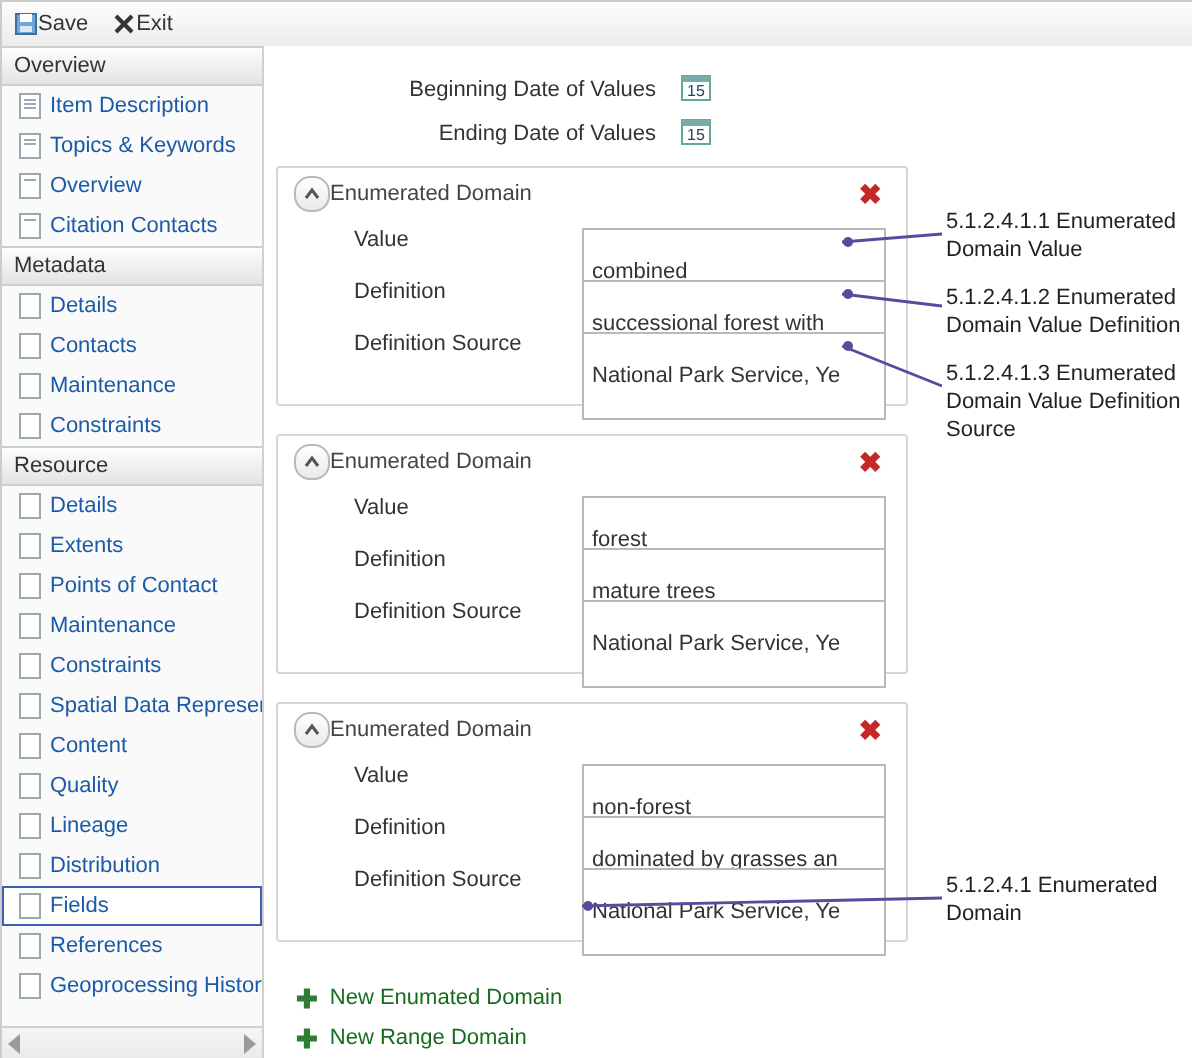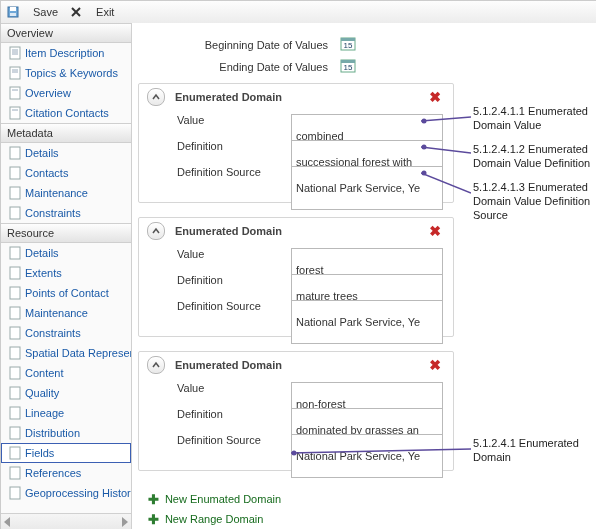--- a/index.html
+++ b/index.html
@@ -1,38 +1,38 @@
 <!DOCTYPE html>
 <html><head>
 <meta charset="utf-8">
 <style>
 html,body{margin:0;padding:0;font-family:"Segoe UI",Tahoma,Arial,sans-serif;font-size:11px;color:#222;background:#fff}
 .canvas{position:relative;width:596px;height:529px;border:1px solid #ccc;overflow:hidden}
 .toolbar{height:22px;background:linear-gradient(#fdfdfd,#ececec);border-bottom:1px solid #c9c9c9;padding:0 6px;display:flex;align-items:center;gap:12px}
-.tb-btn{display:flex;align-items:center;gap:14px;cursor:pointer;color:#333}
+.tb-btn{display:flex;align-items:center;gap:0;cursor:pointer;color:#333}
 .tb-btn svg{width:12px;height:12px}
 .body{position:absolute;top:22px;bottom:0;left:0;right:0;display:flex}
 .sidebar{width:130px;border-right:1px solid #d0d0d0;background:#fafafa;overflow:hidden}
 .sb-h{background:linear-gradient(#fdfdfd,#e3e3e3);border-top:1px solid #cfcfcf;border-bottom:1px solid #cfcfcf;padding:3px 6px;font-weight:normal;color:#333}
 .sb-i{padding:3px 6px 3px 8px;display:flex;align-items:center;gap:4px;color:#1a5aa8;cursor:pointer;white-space:nowrap;overflow:hidden}
 .sb-i.sel{outline:1px solid #3b5fb3;outline-offset:-1px;background:#fff}
 .pg-ico{width:12px;height:14px;flex:none}
 .pg-ico rect{fill:#fff;stroke:#9aa}
 .pg-ico line{stroke:#9ab}
 .main{flex:1;position:relative;background:#fff;overflow:hidden}
 .main-inner{position:absolute;top:0;left:6px;width:316px}
 .dates{padding:6px 0 10px 0}
 .drow{display:flex;align-items:flex-end;height:22px}
 .drow .lbl{width:190px;text-align:right;padding-right:12px;color:#333}
 .cal{width:16px;height:16px}
 .card{border:1px solid #d6d6d6;border-radius:2px;margin-bottom:14px;background:#fff}
 .card-h{display:flex;align-items:center;height:26px;padding:0 8px}
 .tw{width:16px;height:16px;border:1px solid #b8b8b8;border-radius:8px;background:linear-gradient(#fff,#e9e9e9);display:flex;align-items:center;justify-content:center;cursor:pointer;flex:none}
 .tw svg{width:8px;height:8px}
-.card-h .ttl{margin-left:10px;font-weight:bold;color:#444}
+.card-h .ttl{margin-left:0;font-weight:normal;color:#444}
 .card-h .sp{flex:1}
 .xbtn{color:#c62828;font-weight:bold;font-size:14px;cursor:pointer;padding:0 4px}
 .card-b{padding:4px 10px 10px 10px}
 .frow{display:flex;align-items:flex-start;height:26px}
 .frow .lbl{width:120px;text-align:left;padding-left:28px;color:#333}
 .frow input{flex:1;height:18px;border:1px solid #b9b9b9;padding:12px 4px;font:inherit;color:#333;background:#fff}
 .adds{padding:4px 0 0 10px}
 .add{display:flex;align-items:center;gap:6px;height:20px;color:#166b1d;cursor:pointer}
 .plus{color:#2e7d32;font-weight:bold;font-size:13px}
 .annot{position:absolute;font-size:11px;color:#222;line-height:1.25}

